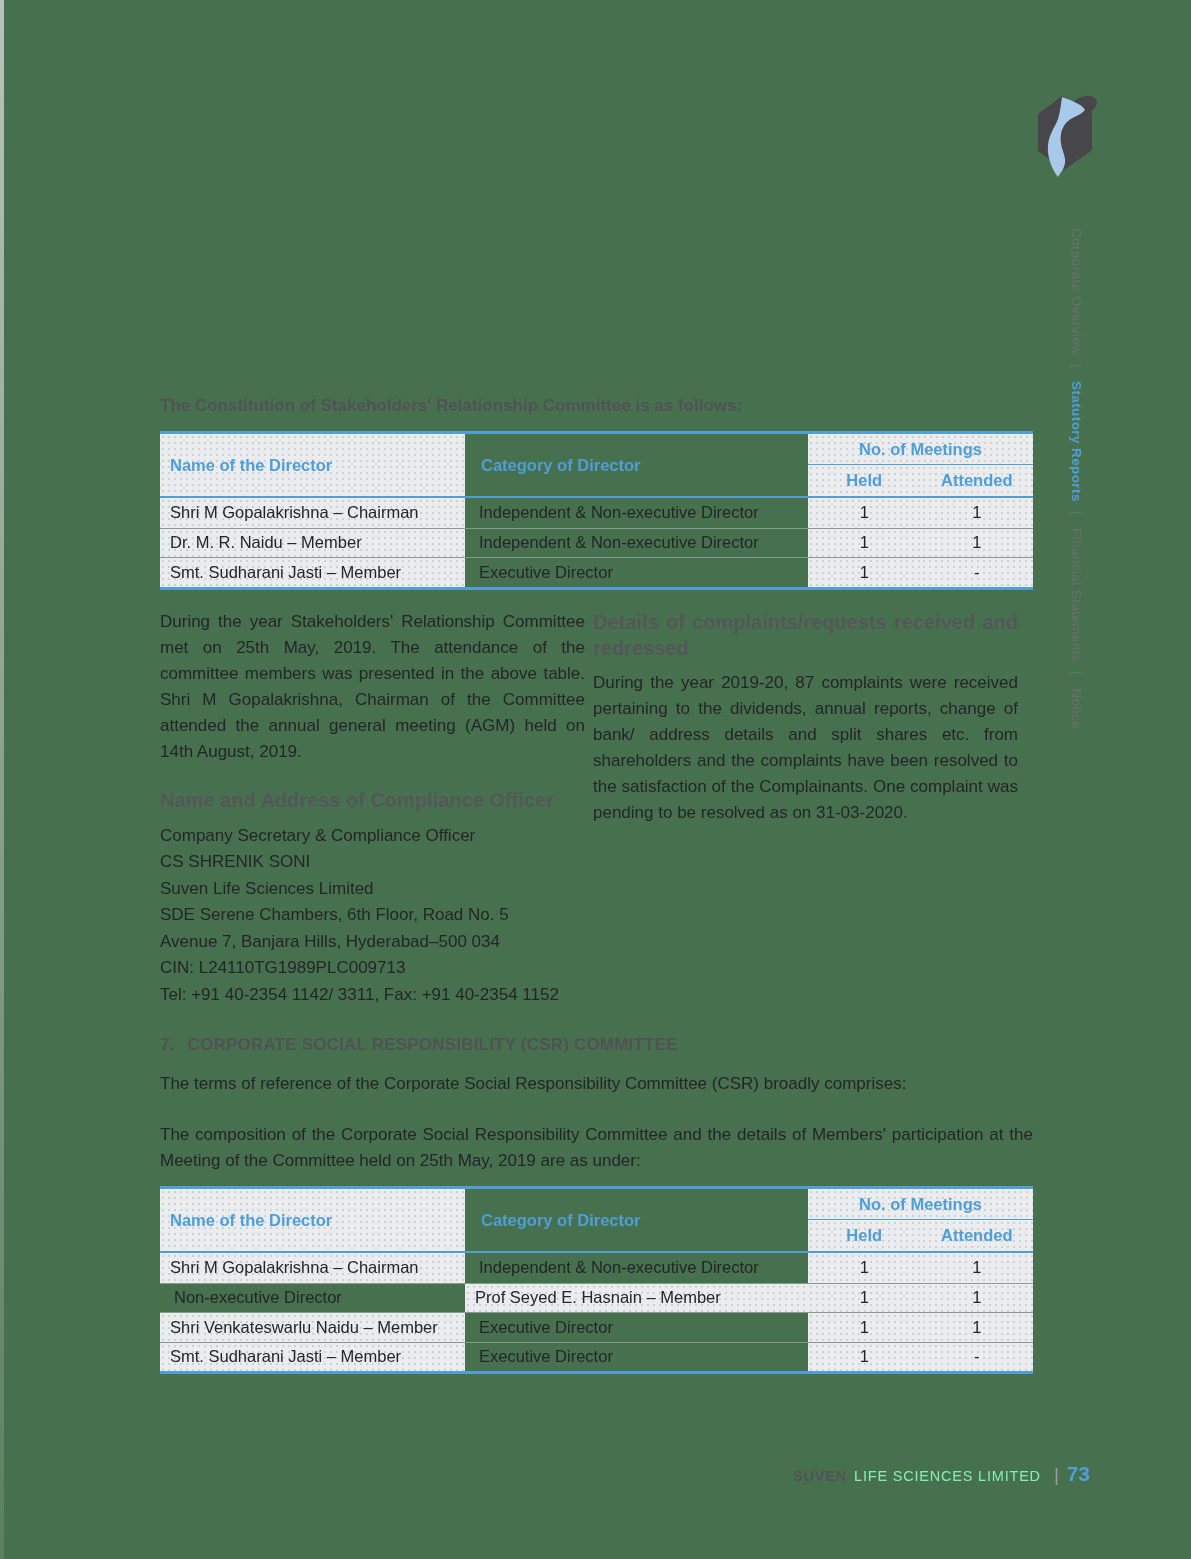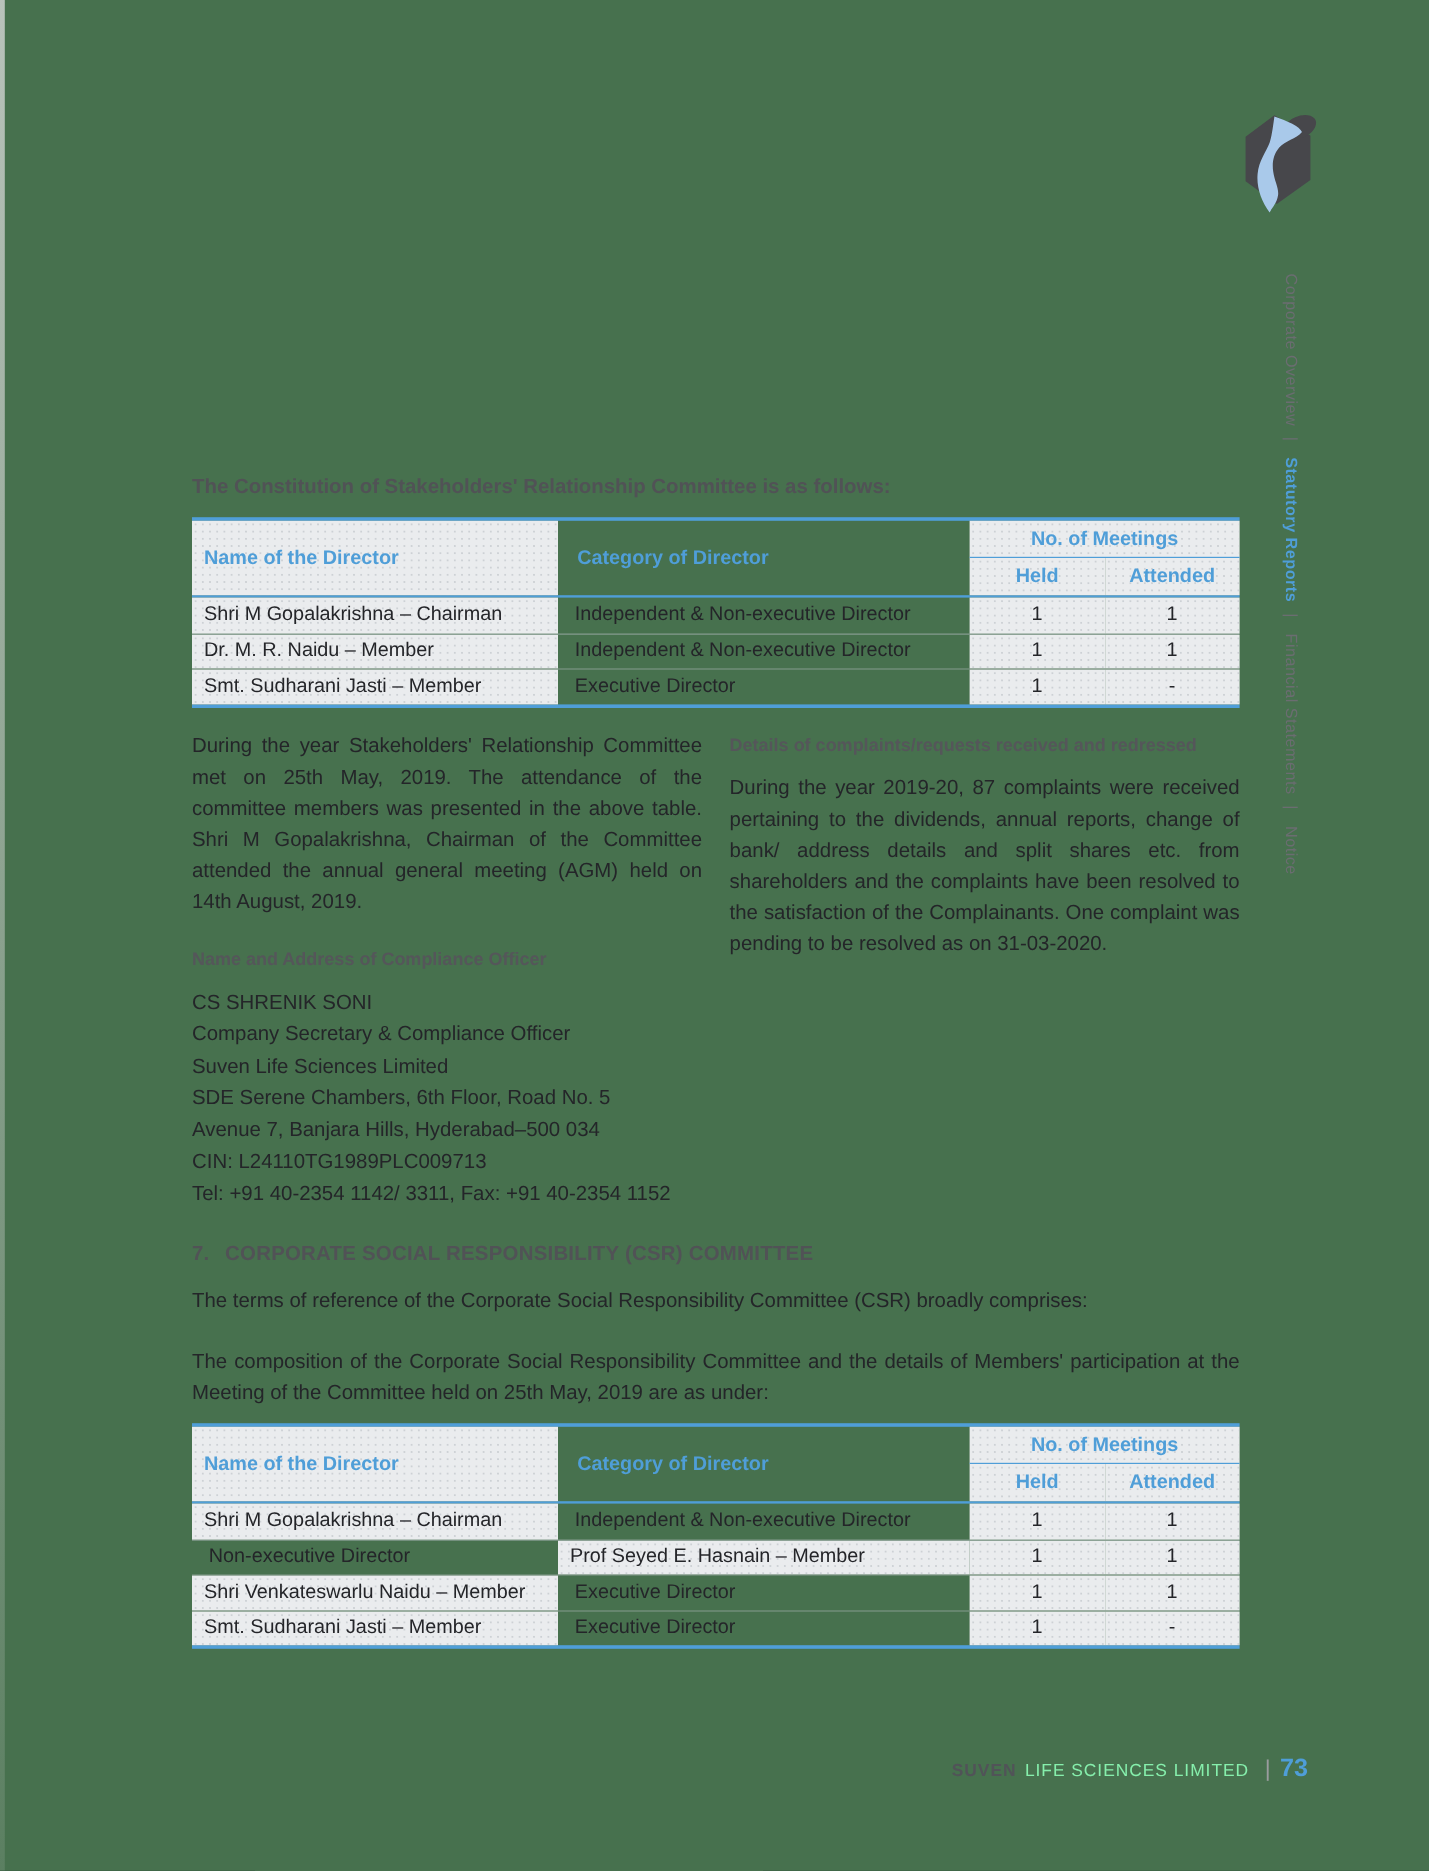--- a/index.html
+++ b/index.html
@@ -68,24 +68,24 @@
     grid-template-columns:305px 343px 112.5px 112.5px;
     min-height:29.5px;
   }
   .t-row + .t-row{ border-top:1px solid rgba(185,192,197,0.55); }
   .td{ display:flex; align-items:center; color:#242529; }
   .td.name-col{ padding-left:10px; }
   .td.cat-col{ padding-left:14px; background:transparent !important; }
   .td.num{ justify-content:center; }
 
   
-  .two-col{ display:flex; gap:23px; margin-top:19px; }
+  .two-col{ display:flex; gap:8px; margin-top:19px; }
   .col{ width:425px; }
   .body-text{ font-size:17px; line-height:26px; text-align:justify; color:#242529; }
-  .subhead{ font-size:15px; font-weight:bold; color:#55565a; line-height:26px; }
+  .subhead{ font-size:20px; font-weight:bold; color:#55565a; line-height:26px; }
   .col-left .subhead{ margin-top:22px; margin-bottom:10px; }
   .col-right .subhead{ margin-bottom:9px; text-align:justify; }
   .address div{ font-size:17px; line-height:26.5px; }
 
   
   .csr-section{ margin-top:26px; }
   .csr-heading{ margin-bottom:15px; letter-spacing:0.2px; }
   .csr-heading .h-num{ margin-right:13px; }
   .csr-paras p{ margin:0 0 25px; }
   .csr-paras p:last-child{ margin-bottom:12px; }
@@ -165,23 +165,23 @@
           </div>
         </div>
     </div>
 
     <div class="two-col">
       <div class="col col-left">
         <p class="body-text">During the year Stakeholders' Relationship Committee met on 25th May, 2019. The attendance of the committee members was presented in the above table. Shri M Gopalakrishna, Chairman of the Committee attended the annual general meeting (AGM) held on 14th August, 2019.</p>
         <h4 class="subhead">Name and Address of Compliance Officer</h4>
         <div class="address body-text">
 
+            <div>Company Secretary &amp; Compliance Officer</div>
+
             <div>CS SHRENIK SONI</div>
-
-            <div>Company Secretary &amp; Compliance Officer</div>
 
             <div>Suven Life Sciences Limited</div>
 
             <div>SDE Serene Chambers, 6th Floor, Road No. 5</div>
 
             <div>Avenue 7, Banjara Hills, Hyderabad–500 034</div>
 
             <div>CIN: L24110TG1989PLC009713</div>
 
             <div>Tel: +91 40-2354 1142/ 3311, Fax: +91 40-2354 1152</div>

